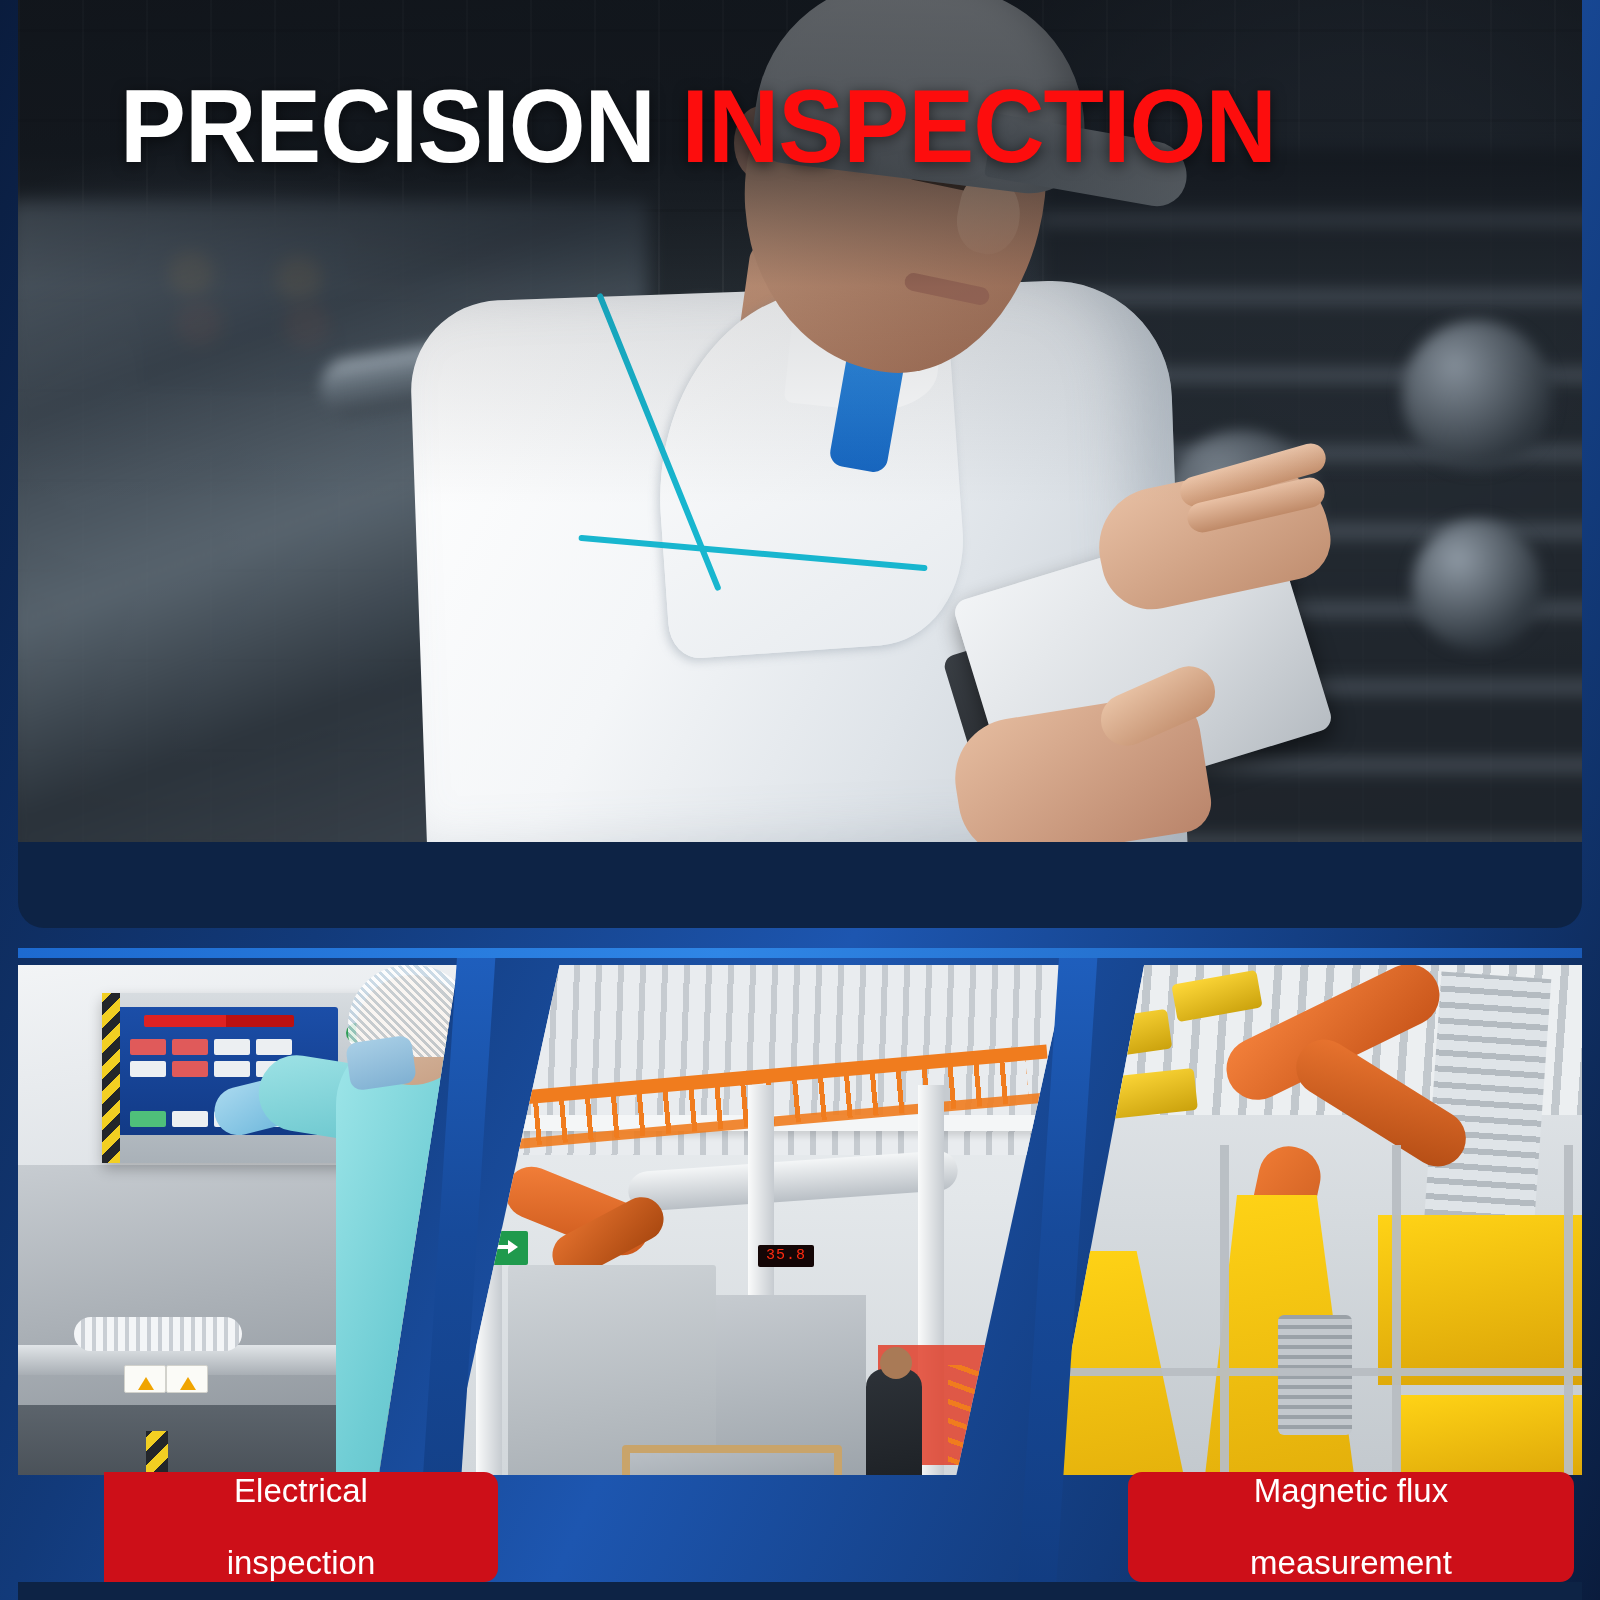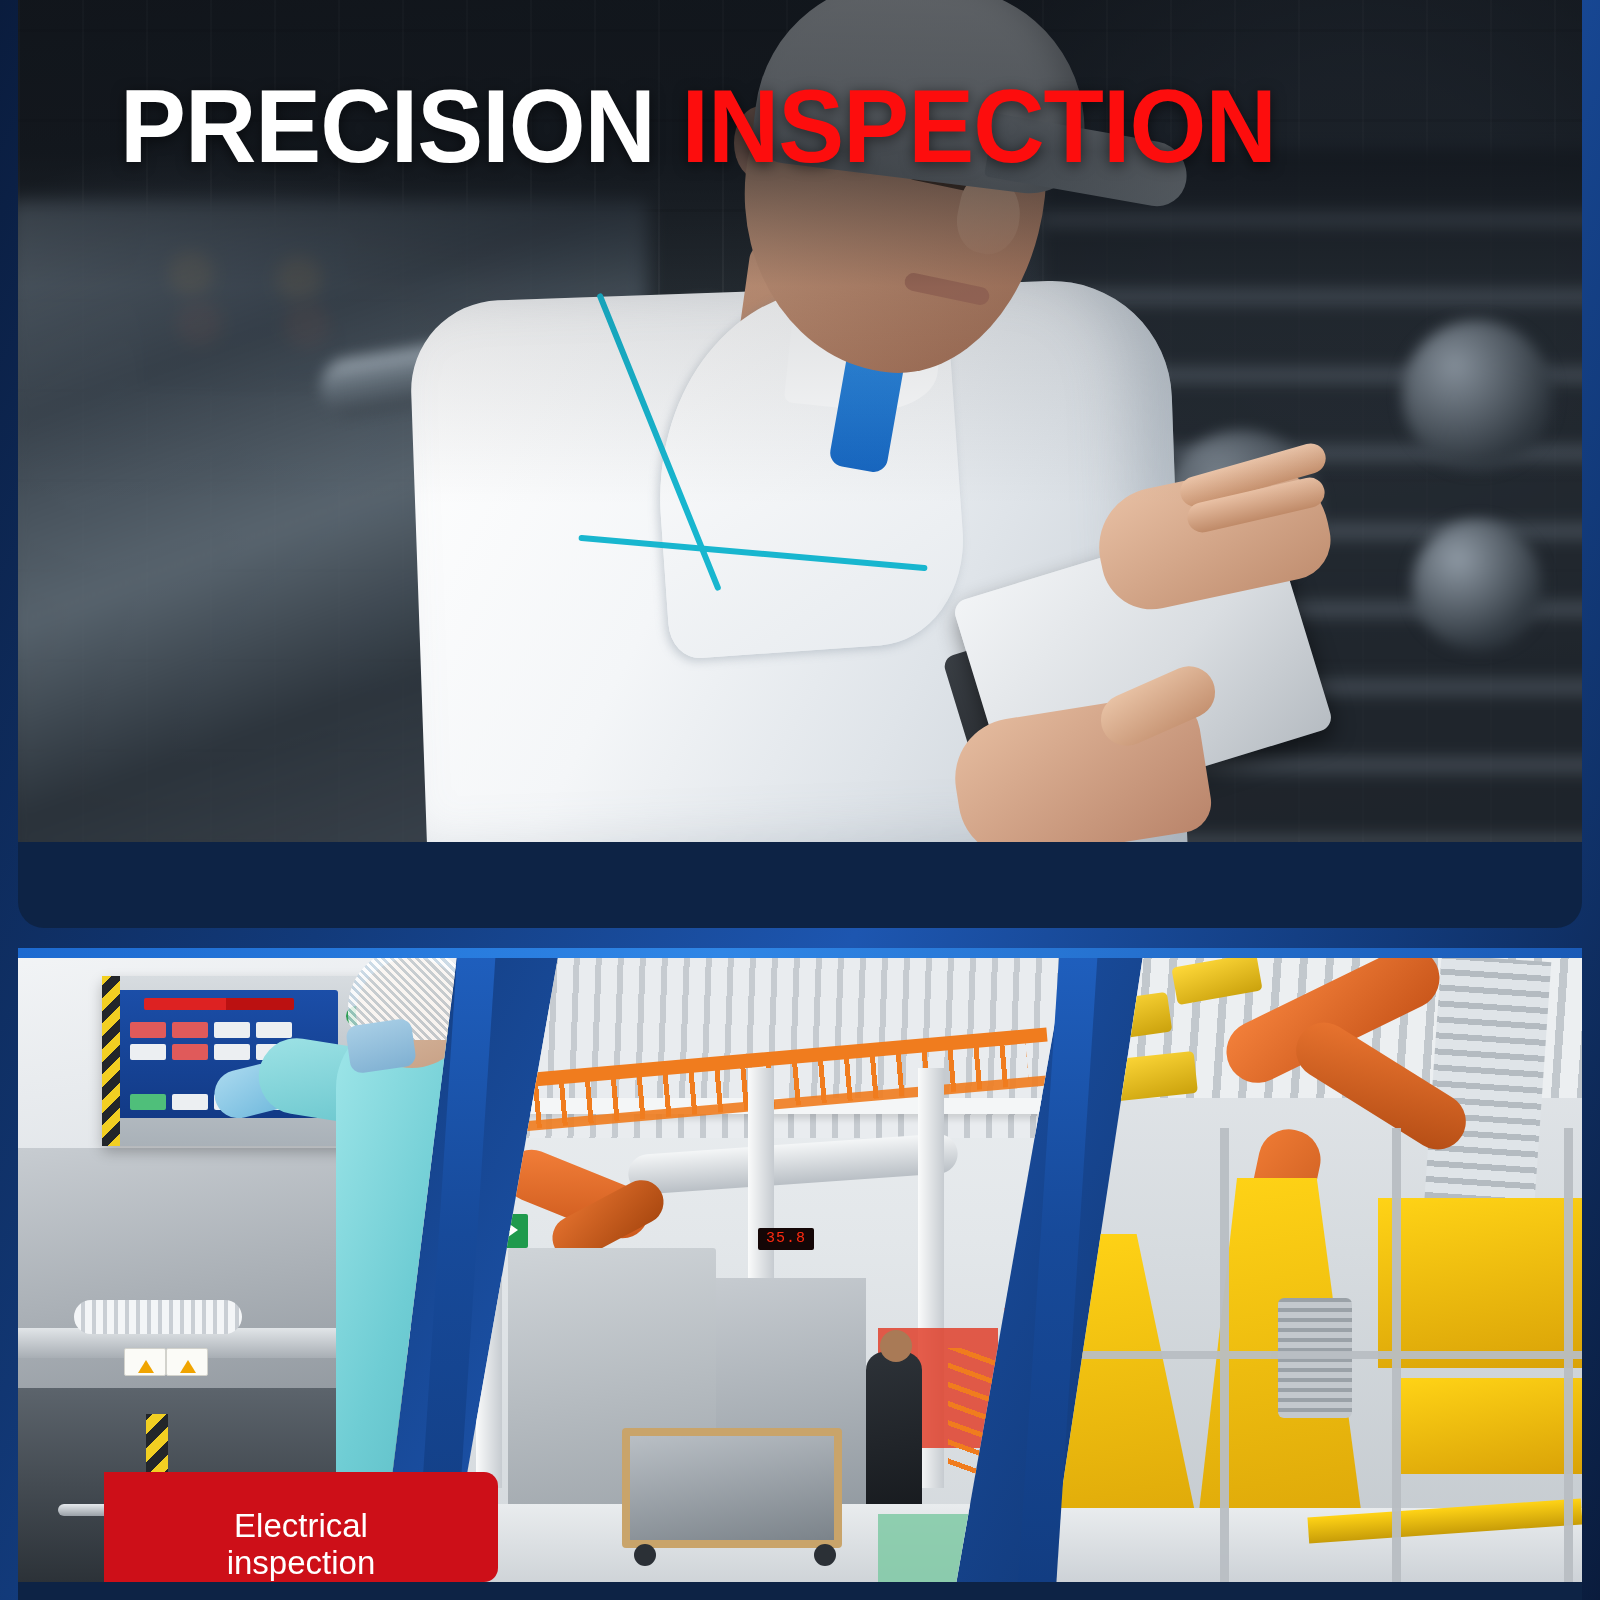--- a/index.html
+++ b/index.html
@@ -133,21 +133,21 @@
   .title .w2{color:#fd0d0d;}
 
   
   .cap-main{position:absolute;left:536px;top:840px;width:490px;height:88px;
     background:#c80c16;border-radius:14px 14px 14px 14px;
     display:flex;align-items:center;justify-content:center;z-index:25;}
   .cap-main span{color:#fff;font-size:33px;font-weight:500;letter-spacing:.2px;}
 
   
   .bottom{position:absolute;left:18px;top:948px;width:1564px;height:634px;overflow:hidden;}
-  .cell{position:absolute;top:0;height:634px;overflow:hidden;}
+  .cell{position:absolute;top:17px;height:510px;overflow:hidden;}
   .cell-inner{position:absolute;inset:0;}
 
   
   .c1{left:0;width:440px;clip-path:polygon(0 0,100% 0,82% 100%,0 100%);}
   .c1bg{position:absolute;inset:0;background:linear-gradient(170deg,#f2f4f6 0%,#dfe3e7 40%,#c9cfd5 100%);}
   .hmi-frame{position:absolute;left:84px;top:28px;width:270px;height:170px;border-radius:6px;
     background:linear-gradient(180deg,#d7dce0,#a9b1b8);box-shadow:0 6px 14px rgba(0,0,0,.25);}
   .hmi-screen{position:absolute;left:98px;top:42px;width:222px;height:128px;border-radius:3px;
     background:linear-gradient(180deg,#1b4ea8,#123a86);}
   .hmi-bar{position:absolute;left:126px;top:50px;width:150px;height:12px;border-radius:2px;
@@ -271,21 +271,21 @@
   
   .divider{position:absolute;top:0;height:634px;width:80px;z-index:14;
     background:linear-gradient(180deg,#1f5fbe 0%,#174a9a 45%,#123d82 100%);}
   .d1{left:398px;clip-path:polygon(52% 0,100% 0,48% 100%,0 100%);}
   .d2{left:1000px;clip-path:polygon(52% 0,100% 0,48% 100%,0 100%);}
   .strip-top{position:absolute;left:0;top:0;width:1564px;height:10px;z-index:15;
     background:linear-gradient(90deg,#1d6ad0,#2f86e6 45%,#1a5ab6);}
 
   
   .cap{position:absolute;z-index:40;background:#cd0f18;display:flex;flex-direction:column;
-       align-items:center;justify-content:flex-end;}
+       align-items:center;justify-content:space-between;}
   .cap span{color:#fff;font-size:33px;font-weight:500;line-height:1.14;text-align:center;}
   .cap1{left:104px;top:1472px;width:394px;height:110px;border-radius:0 14px 14px 0;}
   .cap2{left:584px;top:1472px;width:420px;height:110px;border-radius:0;}
   .cap3{left:1128px;top:1472px;width:446px;height:110px;border-radius:14px;}
 
   .bottom-strip{position:absolute;left:18px;top:1582px;width:1564px;height:18px;
     background:#0d2345;z-index:38;}
 </style>
 </head>
 <body>
@@ -440,15 +440,19 @@
     </div>
 
     <div class="divider d1"></div>
     <div class="divider d2"></div>
   </div>
 
   <div class="cap cap1">
     <span>Electrical</span>
     <span>inspection</span>
   </div>
+  <div class="cap cap3">
+    <span>Magnetic flux</span>
+    <span>measurement</span>
+  </div>
 
   <div class="bottom-strip"></div>
 </div>
 
 </body></html>

